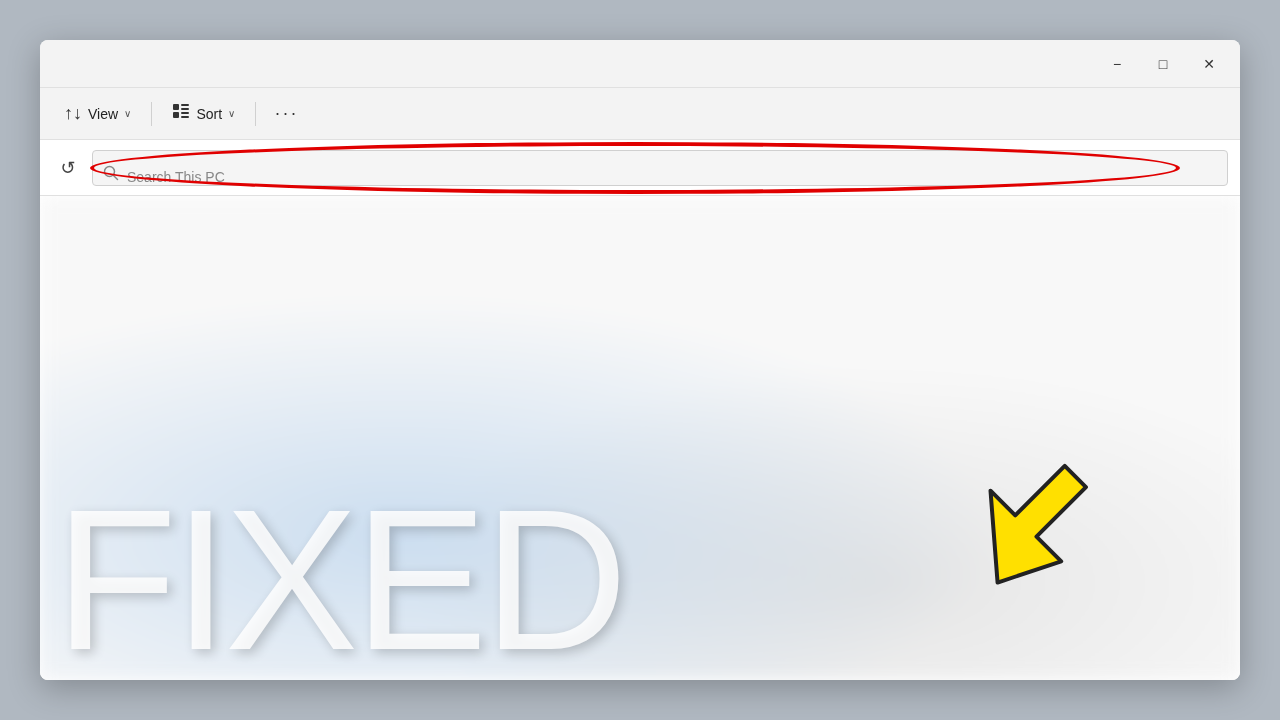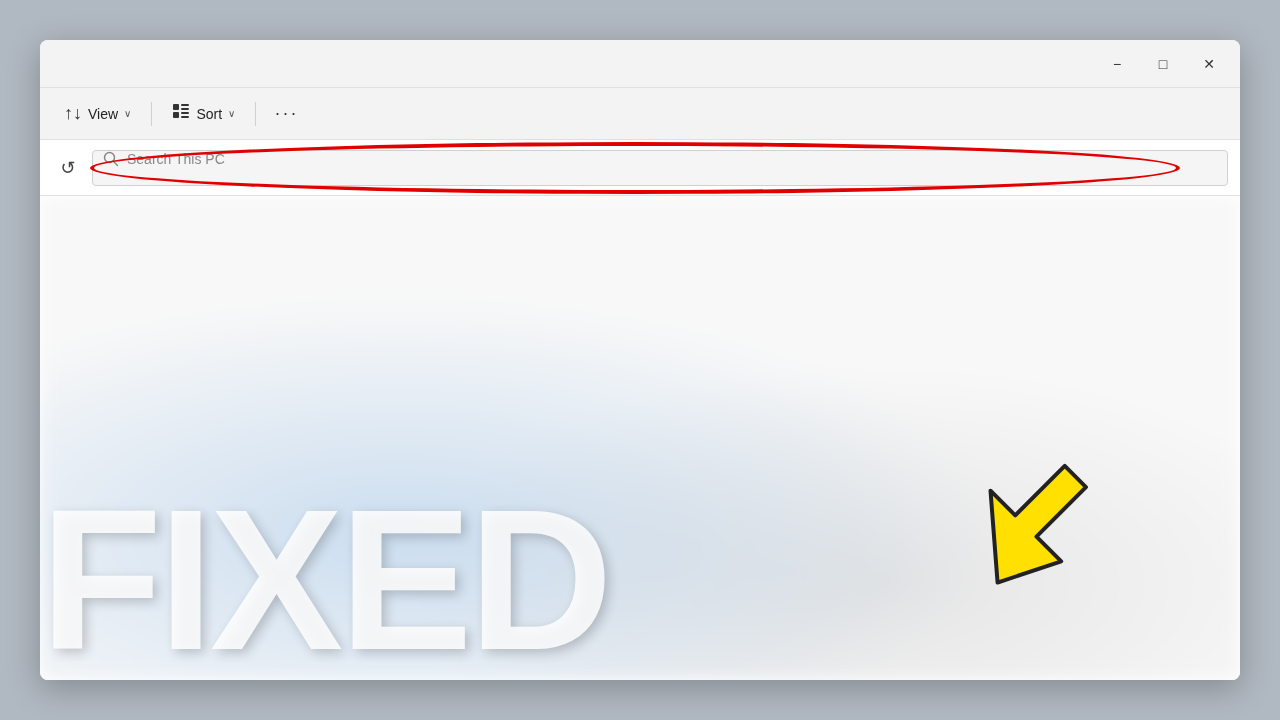--- a/index.html
+++ b/index.html
@@ -141,21 +141,21 @@
       color: #444;
     }
 
     .search-box {
       flex: 1;
       height: 36px;
       background: #f5f5f5;
       border: 1.5px solid #d0d0d0;
       border-radius: 4px;
       display: flex;
-      align-items: flex-start;
+      align-items: flex-end;
       padding: 0 10px;
       gap: 8px;
       cursor: text;
       position: relative;
     }
 
     .search-icon-svg {
       color: #888;
       font-size: 16px;
       flex-shrink: 0;
@@ -187,23 +187,23 @@
       background: #ffffff;
       display: flex;
       position: relative;
       overflow: hidden;
     }
 
     
     .fixed-text {
       position: absolute;
       bottom: 0;
-      left: 0;
+      left: 15px;
       font-size: 200px;
-      font-weight: 700;
+      font-weight: 400;
       color: rgba(255,255,255,0.85);
       line-height: 1;
       font-family: Arial Black, Arial, sans-serif;
       letter-spacing: -4px;
       z-index: 5;
       text-shadow: 4px 4px 12px rgba(0,0,0,0.2);
     }
 
     
     .arrow-container {

